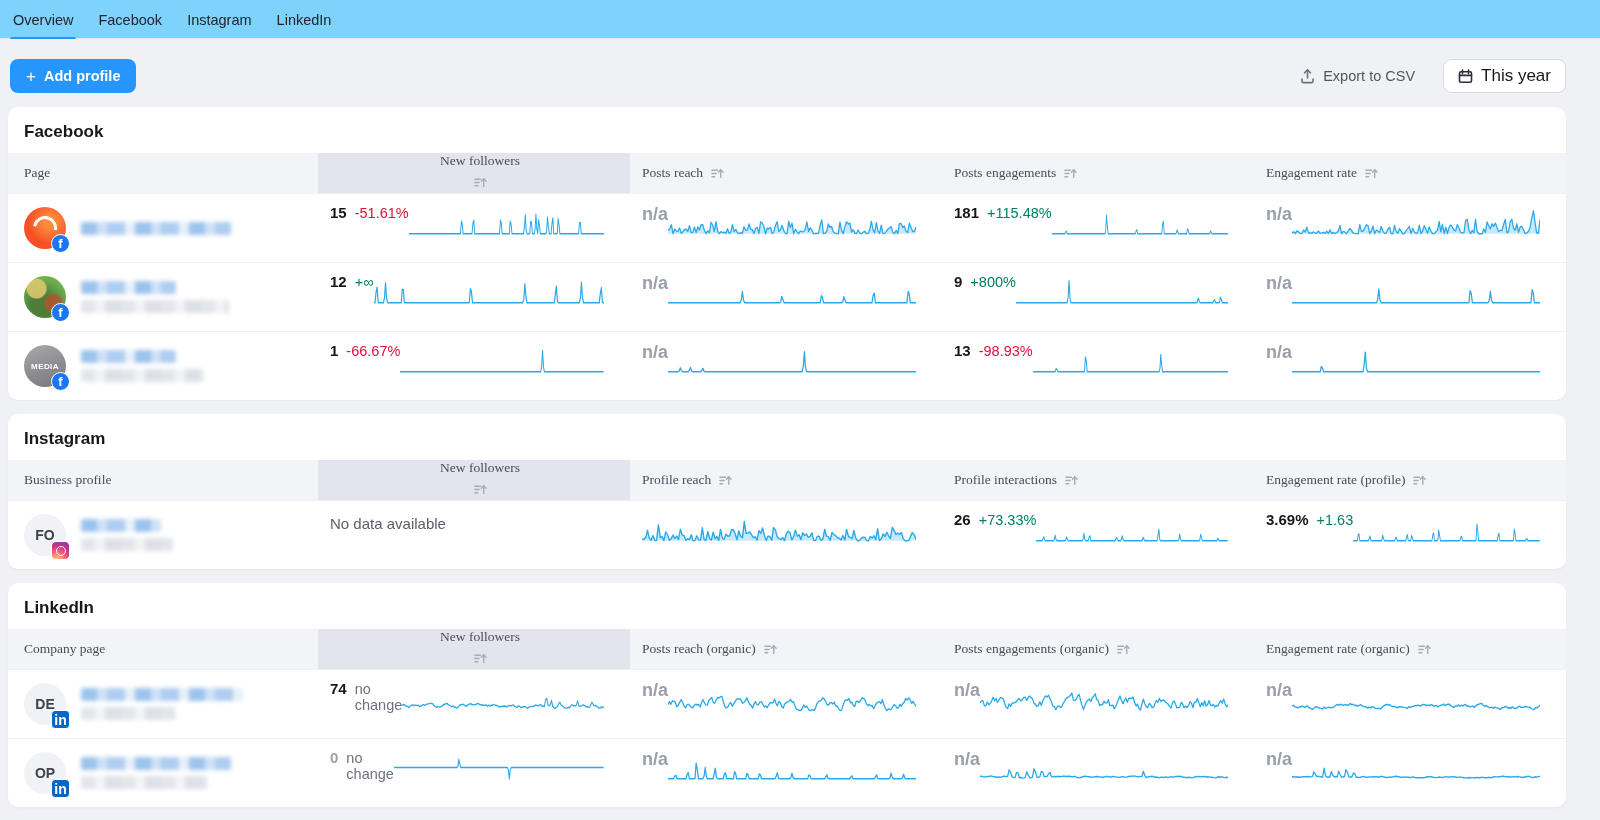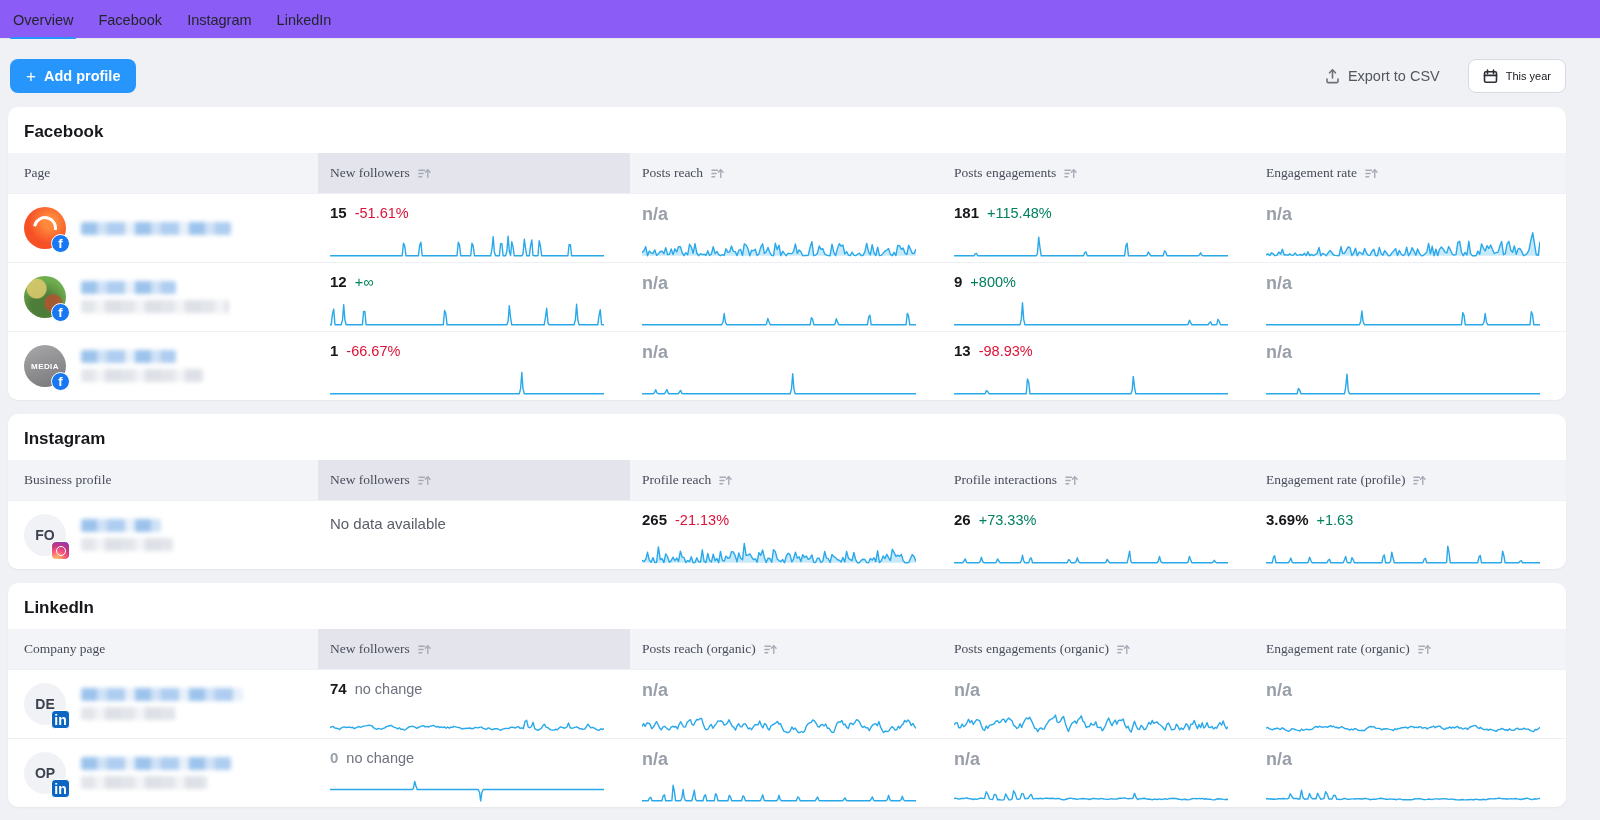--- a/index.html
+++ b/index.html
@@ -7,42 +7,42 @@
     --page-bg:#F0F1F5; --card:#FFFFFF; --head-bg:#F3F4F8; --head-hl:#E4E5EC;
     --txt:#17181C; --txt-grey:#474C59; --muted:#9AA0AA; --neutral:#6E727E;
   }
   *{box-sizing:border-box;}
   html,body{margin:0;padding:0;}
   body{
     width:1600px;height:820px;overflow:hidden;background:var(--page-bg);
     font-family:"Liberation Sans","DejaVu Sans",sans-serif;color:var(--txt);
   }
   
-  .tabbar{display:flex;align-items:flex-end;background:#8b5cf6;border-bottom:1px solid #E5E7EC;padding:8px 0 0 10px;}
+  .tabbar{display:flex;align-items:flex-end;background:#7dd3fc;border-bottom:1px solid #E5E7EC;padding:8px 0 0 10px;}
   .tab{position:relative;font-size:14.5px;color:#23252C;padding:4px 3px 10px;margin-right:19px;cursor:pointer;}
   .tab.active::after{content:"";position:absolute;left:0;right:0;bottom:-1px;height:2px;background:var(--accent);border-radius:2px 2px 0 0;}
   
   .toolbar{display:flex;justify-content:space-between;align-items:center;margin:20px 34px 0 10px;}
   .btn-primary{display:flex;align-items:center;gap:8px;background:var(--accent);color:#fff;border:none;border-radius:8px;height:34px;padding:0 16px;font-size:14.5px;font-weight:700;font-family:inherit;cursor:pointer;}
   .btn-primary .plus{font-size:17px;font-weight:400;line-height:1;}
   .toolbar-right{display:flex;align-items:center;gap:28px;}
   .link-btn{display:flex;align-items:center;gap:8px;background:none;border:none;color:#52565F;font-size:14.5px;font-family:inherit;cursor:pointer;padding:0;}
-  .btn-white{display:flex;align-items:center;gap:8px;background:#fff;border:1px solid #D7DAE2;border-radius:8px;height:34px;padding:0 14px;font-size:11px;color:var(--txt);font-family:inherit;cursor:pointer;}
+  .btn-white{display:flex;align-items:center;gap:8px;background:#fff;border:1px solid #D7DAE2;border-radius:8px;height:34px;padding:0 14px;font-size:17px;color:var(--txt);font-family:inherit;cursor:pointer;}
   
   main{margin:14px 34px 0 8px;display:flex;flex-direction:column;gap:14px;}
   .card{background:var(--card);border-radius:10px;overflow:hidden;box-shadow:0 1px 2px rgba(26,32,44,.05);}
   .card h2{margin:0;padding:15px 16px 11px;font-size:17px;font-weight:700;color:var(--txt);}
   .thead{display:flex;background:var(--head-bg);font-family:Liberation Serif, serif;}
   .th{height:40px;display:flex;align-items:center;gap:7px;font-size:13.5px;color:var(--txt-grey);cursor:pointer;}
   .th.entity{width:310px;padding-left:16px;cursor:default;}
   .th.metric{flex:1 1 0;padding-left:12px;}
-  .th.hl{background:var(--head-hl);}
+  .th.hl{background:var(--head-hl);flex-direction:column;}
   .trow{display:flex;height:69px;border-top:1px solid #EFF0F4;}
   .td.entity{width:310px;display:flex;align-items:center;padding-left:16px;gap:15px;}
-  .td.metric{flex:1 1 0;padding:10px 26px 0 12px;display:flex;flex-direction:column;}
+  .td.metric{flex:1 1 0;padding:10px 26px 0 12px;display:flex;flex-direction:row;}
   .valline{display:flex;align-items:baseline;gap:8px;height:22px;}
   .val{font-size:15px;font-weight:700;color:var(--txt);}
   .val.muted{color:var(--muted);}
   .val.na{color:var(--muted);font-size:18px;}
   .chg{font-size:14.5px;}
   .chg.up{color:var(--pos);} .chg.down{color:var(--neg);} .chg.neutral{color:var(--neutral);}
   .nodata{font-size:15px;color:#585D69;padding-top:4px;}
   svg.spark{margin-top:3px;width:100%;height:30px;display:block;}
   
   .avatar{width:42px;height:42px;border-radius:50%;position:relative;flex:none;display:flex;align-items:center;justify-content:center;font-weight:700;}
@@ -320,24 +320,20 @@
           </div>
           <div class="names">
             <div class="redact blue" style="width: 80px;"></div>
             <div class="redact grey" style="width: 92px;"></div>
           </div>
         </div>
         <div class="td metric">
           <div class="nodata">No data available</div>
         </div>
         <div class="td metric">
-          <div class="valline">
-            <span class="val">265</span>
-            <span class="chg down">-21.13%</span>
-          </div>
           <svg class="spark" viewBox="0 0 274 30" preserveAspectRatio="none">
             <path d="M0.0,24.2L1.8,25.6L3.7,23.6L5.5,16.3L7.3,24.1L9.1,26.3L11.0,21.6L12.8,26.6L14.6,26.2L16.4,10.9L18.3,23.5L20.1,22.6L21.9,26.6L23.7,17.9L25.6,21.0L27.4,26.3L29.2,24.7L31.1,21.2L32.9,24.7L34.7,22.1L36.5,25.4L38.4,15.1L40.2,21.1L42.0,21.6L43.8,26.6L45.7,24.6L47.5,25.7L49.3,20.8L51.1,26.7L53.0,26.5L54.8,21.8L56.6,25.7L58.5,26.1L60.3,13.8L62.1,25.3L63.9,26.6L65.8,17.5L67.6,24.4L69.4,26.1L71.2,18.2L73.1,24.8L74.9,22.5L76.7,26.7L78.5,15.4L80.4,24.4L82.2,25.2L84.0,20.1L85.9,22.2L87.7,21.8L89.5,15.8L91.3,15.9L93.2,19.9L95.0,25.8L96.8,16.9L98.6,21.9L100.5,23.8L102.3,7.4L104.1,19.3L105.9,19.2L107.8,17.8L109.6,20.8L111.4,23.7L113.3,22.8L115.1,26.2L116.9,16.7L118.7,19.4L120.6,14.0L122.4,21.6L124.2,26.6L126.0,22.3L127.9,22.5L129.7,26.3L131.5,13.6L133.3,15.6L135.2,22.9L137.0,24.6L138.8,25.6L140.7,23.6L142.5,26.7L144.3,20.0L146.1,17.2L148.0,18.6L149.8,25.8L151.6,22.8L153.4,16.1L155.3,22.1L157.1,20.8L158.9,25.6L160.7,18.6L162.6,21.5L164.4,20.0L166.2,23.3L168.1,22.3L169.9,18.9L171.7,26.3L173.5,26.5L175.4,22.3L177.2,22.3L179.0,26.5L180.8,25.2L182.7,15.5L184.5,22.2L186.3,22.7L188.1,26.5L190.0,18.4L191.8,20.6L193.6,21.6L195.5,23.8L197.3,24.2L199.1,26.0L200.9,21.4L202.8,26.0L204.6,15.4L206.4,22.1L208.2,23.6L210.1,24.5L211.9,16.4L213.7,23.8L215.5,26.7L217.4,26.7L219.2,24.3L221.0,23.2L222.9,23.5L224.7,26.6L226.5,26.7L228.3,22.4L230.2,24.1L232.0,21.7L233.8,25.6L235.6,14.8L237.5,26.6L239.3,24.7L241.1,20.0L242.9,22.6L244.8,18.3L246.6,21.9L248.4,24.6L250.3,13.3L252.1,16.4L253.9,20.5L255.7,19.1L257.6,20.3L259.4,18.4L261.2,24.6L263.0,26.7L264.9,26.7L266.7,26.6L268.5,22.5L270.3,18.6L272.2,20.8L274.0,25.6L274,26.8L0,26.8Z" fill="rgba(41,171,233,.26)" stroke="none"></path>
             <path d="M0.0,24.2L1.8,25.6L3.7,23.6L5.5,16.3L7.3,24.1L9.1,26.3L11.0,21.6L12.8,26.6L14.6,26.2L16.4,10.9L18.3,23.5L20.1,22.6L21.9,26.6L23.7,17.9L25.6,21.0L27.4,26.3L29.2,24.7L31.1,21.2L32.9,24.7L34.7,22.1L36.5,25.4L38.4,15.1L40.2,21.1L42.0,21.6L43.8,26.6L45.7,24.6L47.5,25.7L49.3,20.8L51.1,26.7L53.0,26.5L54.8,21.8L56.6,25.7L58.5,26.1L60.3,13.8L62.1,25.3L63.9,26.6L65.8,17.5L67.6,24.4L69.4,26.1L71.2,18.2L73.1,24.8L74.9,22.5L76.7,26.7L78.5,15.4L80.4,24.4L82.2,25.2L84.0,20.1L85.9,22.2L87.7,21.8L89.5,15.8L91.3,15.9L93.2,19.9L95.0,25.8L96.8,16.9L98.6,21.9L100.5,23.8L102.3,7.4L104.1,19.3L105.9,19.2L107.8,17.8L109.6,20.8L111.4,23.7L113.3,22.8L115.1,26.2L116.9,16.7L118.7,19.4L120.6,14.0L122.4,21.6L124.2,26.6L126.0,22.3L127.9,22.5L129.7,26.3L131.5,13.6L133.3,15.6L135.2,22.9L137.0,24.6L138.8,25.6L140.7,23.6L142.5,26.7L144.3,20.0L146.1,17.2L148.0,18.6L149.8,25.8L151.6,22.8L153.4,16.1L155.3,22.1L157.1,20.8L158.9,25.6L160.7,18.6L162.6,21.5L164.4,20.0L166.2,23.3L168.1,22.3L169.9,18.9L171.7,26.3L173.5,26.5L175.4,22.3L177.2,22.3L179.0,26.5L180.8,25.2L182.7,15.5L184.5,22.2L186.3,22.7L188.1,26.5L190.0,18.4L191.8,20.6L193.6,21.6L195.5,23.8L197.3,24.2L199.1,26.0L200.9,21.4L202.8,26.0L204.6,15.4L206.4,22.1L208.2,23.6L210.1,24.5L211.9,16.4L213.7,23.8L215.5,26.7L217.4,26.7L219.2,24.3L221.0,23.2L222.9,23.5L224.7,26.6L226.5,26.7L228.3,22.4L230.2,24.1L232.0,21.7L233.8,25.6L235.6,14.8L237.5,26.6L239.3,24.7L241.1,20.0L242.9,22.6L244.8,18.3L246.6,21.9L248.4,24.6L250.3,13.3L252.1,16.4L253.9,20.5L255.7,19.1L257.6,20.3L259.4,18.4L261.2,24.6L263.0,26.7L264.9,26.7L266.7,26.6L268.5,22.5L270.3,18.6L272.2,20.8L274.0,25.6" fill="none" stroke="#29A8EA" stroke-width="1.4" stroke-linejoin="round"></path>
           </svg>
         </div>
         <div class="td metric">
           <div class="valline">
             <span class="val">26</span>
             <span class="chg up">+73.33%</span>
           </div>

